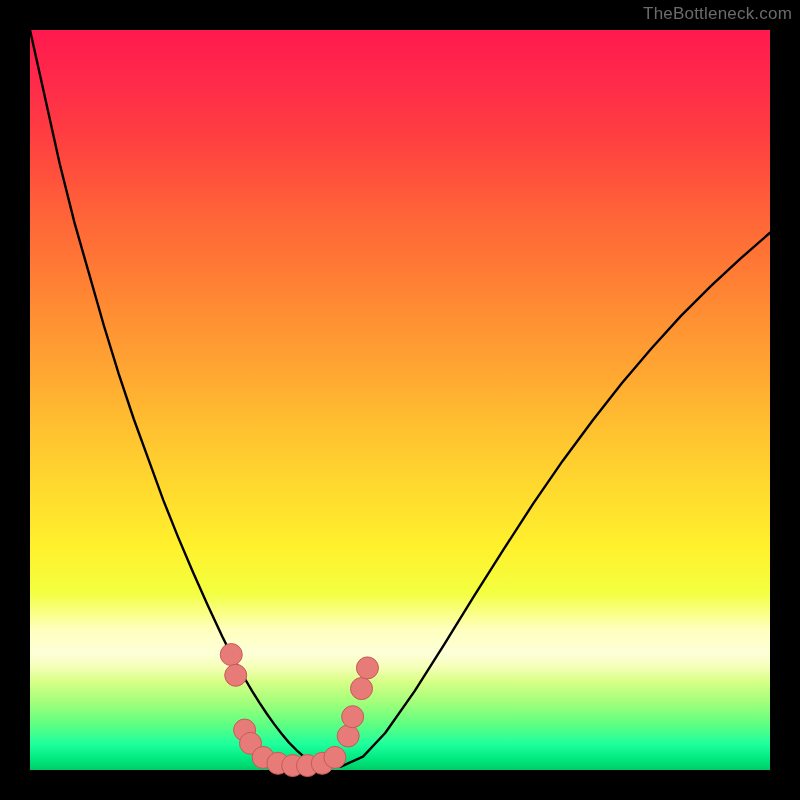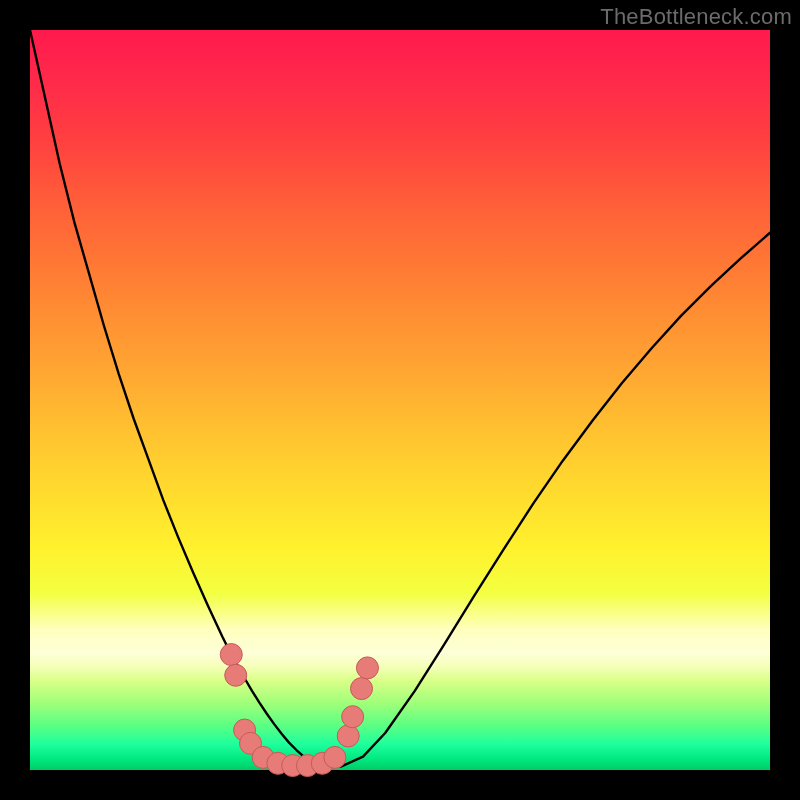--- a/index.html
+++ b/index.html
@@ -45,21 +45,21 @@
       #1fff9d 96.5%,
       #00e97f 98.5%,
       #00cc66 100%
     );
   }
   .watermark {
     position: absolute;
     top: 4px;
     right: 8px;
     color: #6b6b6b;
-    font-size: 22px;
+    font-size: 17px;
     font-weight: 500;
     letter-spacing: 0.2px;
     user-select: none;
   }
   svg.overlay {
     position: absolute;
     left: 30px;
     top: 30px;
     width: 740px;
     height: 740px;

